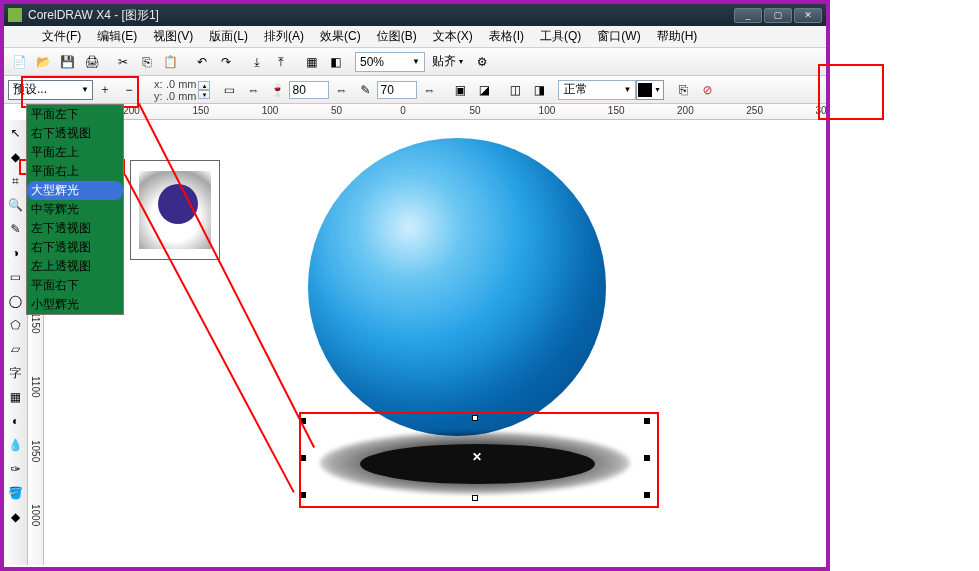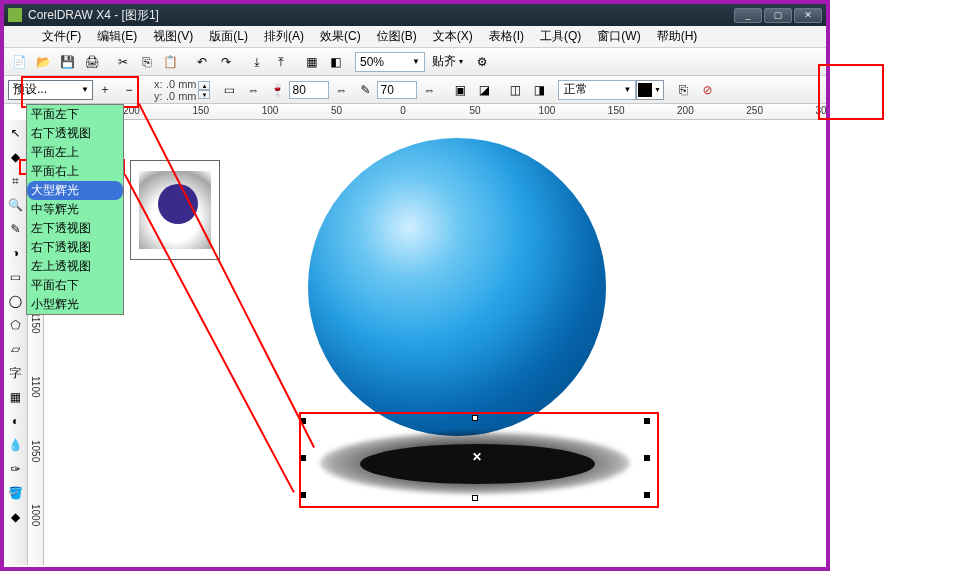--- a/index.html
+++ b/index.html
@@ -36,21 +36,21 @@
   
   .workspace{display:flex;height:calc(100% - 118px);}
   .toolbox{width:24px;background:linear-gradient(90deg,#fdfdfd,#e8e8e8);border-right:1px solid #c0c0c0;display:flex;flex-direction:column;align-items:center;padding-top:4px;gap:6px;}
   .toolbox .tool{width:18px;height:18px;display:flex;align-items:center;justify-content:center;}
   .ruler-v{width:16px;background:linear-gradient(90deg,#fdfdfd,#f2f2f2);border-right:1px solid #c0c0c0;position:relative;}
   .ruler-v .num{position:absolute;left:2px;font-size:10px;color:#333;writing-mode:vertical-rl;}
   .canvas{flex:1;background:#fff;position:relative;overflow:hidden;}
   
   .redbox{position:absolute;border:2px solid #ff0000;}
   
-  .dropdown{position:absolute;left:22px;top:100px;width:98px;background:#86efac;border:1px solid #7a7a7a;z-index:500;}
+  .dropdown{position:absolute;left:22px;top:100px;width:98px;background:#15803d;border:1px solid #7a7a7a;z-index:500;}
   .dropdown div{padding:1px 4px;font-size:12px;cursor:default;white-space:nowrap;}
   .dropdown .sel{background:#3a72d8;color:#fff;border-radius:8px;}
   
   .thumb{position:absolute;left:126px;top:156px;width:90px;height:100px;border:1px solid #666;background:#fff;}
   .thumb .inner{position:absolute;left:8px;top:10px;width:72px;height:78px;background:radial-gradient(circle at 50% 60%,rgba(0,0,0,0) 40%,rgba(0,0,0,.35) 80%,rgba(0,0,0,0) 100%);}
   .thumb .circ{position:absolute;left:27px;top:23px;width:40px;height:40px;border-radius:50%;background:#3a2a8a;}
   
   .ball{position:absolute;left:264px;top:18px;width:298px;height:298px;border-radius:50%;
         background:radial-gradient(circle at 34% 30%,#cfeeff 0%,#6ac6f2 18%,#29a4e8 40%,#0a7cc8 68%,#0a5a9a 100%);
         box-shadow:inset -30px -40px 60px rgba(0,60,120,.45);}

